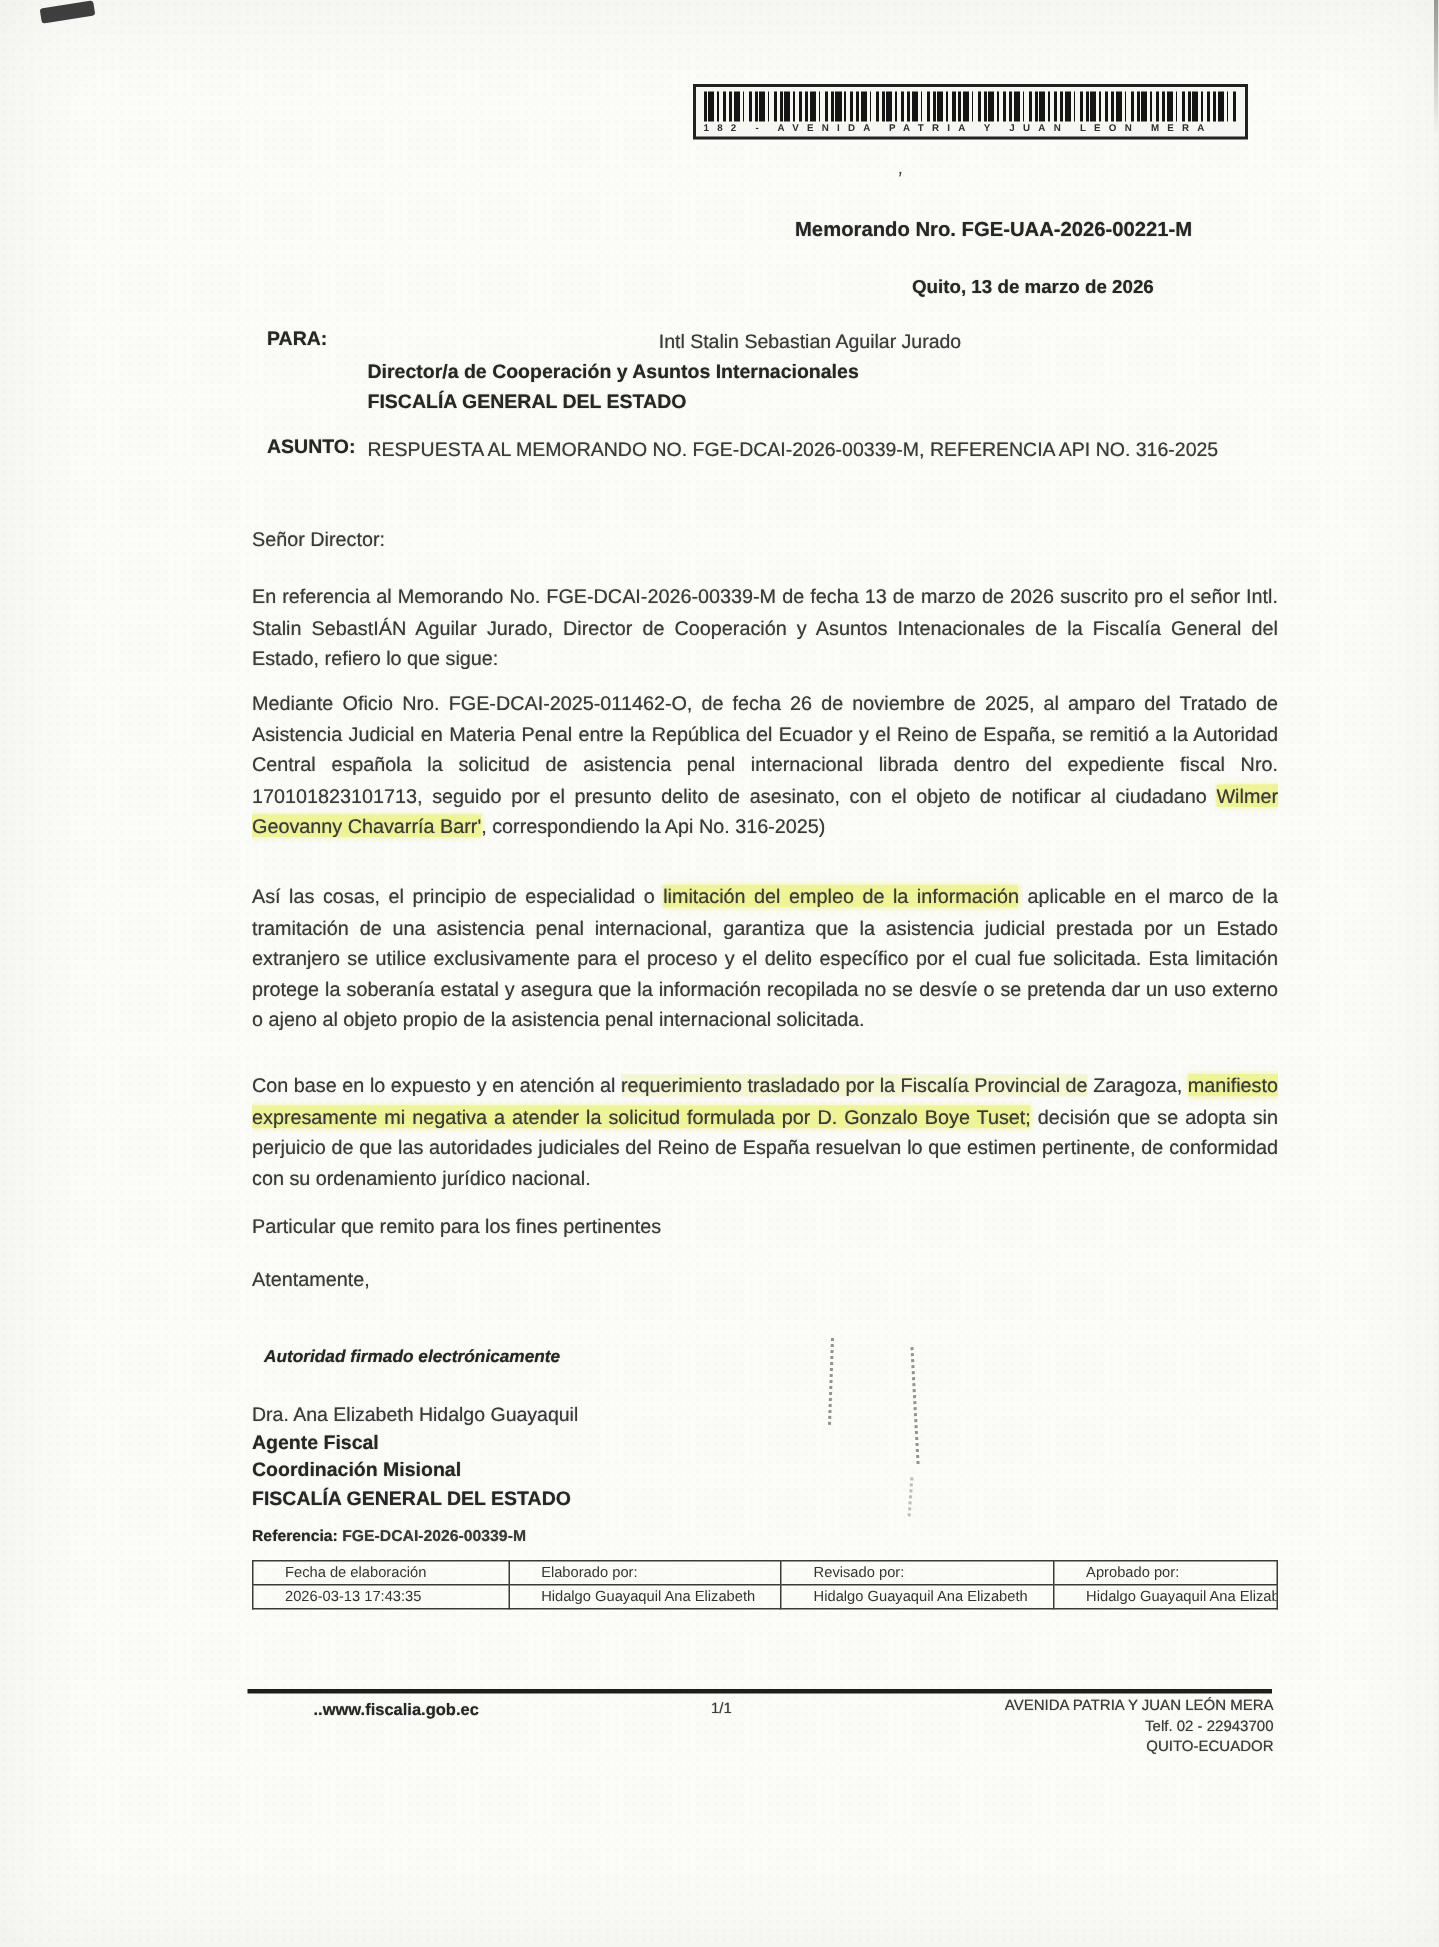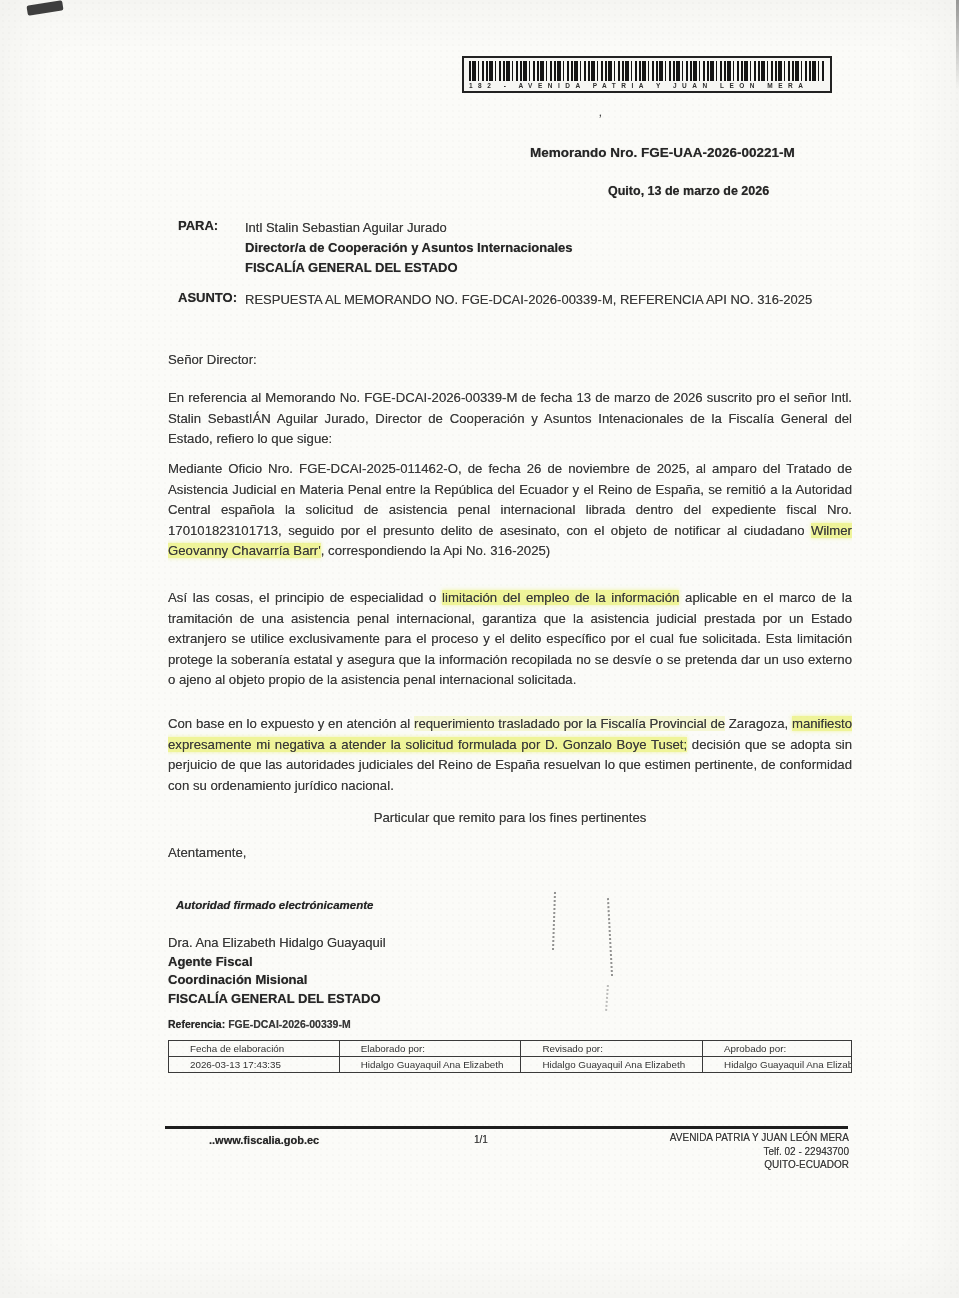--- a/index.html
+++ b/index.html
@@ -30,21 +30,21 @@
   .barcode{left:462px;top:56px;width:370px;border:2px solid #222;background:#f6f6f3;padding:3px 5px 2px 5px;box-sizing:border-box;}
   .barcode-bars{height:20px;background:repeating-linear-gradient(90deg,#141414 0 2px,transparent 2px 3px,#141414 3px 7px,transparent 7px 9px,#141414 9px 10px,transparent 10px 13px,#141414 13px 15px,transparent 15px 17px);}
   .barcode-caption{font-size:6.5px;font-weight:bold;color:#2e2e2e;letter-spacing:5.5px;white-space:nowrap;overflow:hidden;margin-top:1px;}
 
   .memo-number{left:530px;top:145px;font-size:13.5px;}
   .place-date{left:608px;top:184px;font-size:12.5px;}
 
   
   .addr-label{left:178px;font-size:13px;}
   .addr-content{left:245px;width:590px;font-size:13px;line-height:20px;}
-  .recipient-name{font-weight:normal;}
+  .recipient-name{font-weight:normal;text-align:center;}
 
   .salutation{left:168px;top:352px;font-size:13.2px;}
 
   .para{left:168px;width:684px;font-size:13.2px;line-height:20.5px;text-align:justify;}
   .seg-hl{background:rgba(230,239,95,0.62);box-shadow:0 0 4px rgba(230,239,95,0.55);}
   .seg-hl2{background:rgba(236,243,150,0.38);}
 
   .closing{left:168px;top:845px;font-size:13.2px;}
   .esign-note{left:176px;top:899px;font-size:11.5px;font-style:italic;}
   .signer{left:168px;top:934px;font-size:13px;line-height:18.5px;}
@@ -103,21 +103,21 @@
 
   <div class="abs addr-label ink-b" style="top:290px">ASUNTO:</div>
   <div class="abs addr-content ink" style="top:290px">RESPUESTA AL MEMORANDO NO. FGE-DCAI-2026-00339-M, REFERENCIA API NO. 316-2025</div>
 
   <div class="abs salutation ink">Señor Director:</div>
 
   <div class="abs para ink" style="top:388px"><span>En referencia al Memorando No. FGE-DCAI-2026-00339-M de fecha 13 de marzo de 2026 suscrito pro el señor Intl. Stalin SebastIÁN Aguilar Jurado, Director de Cooperación y Asuntos Intenacionales de la Fiscalía General del Estado, refiero lo que sigue:</span></div>
   <div class="abs para ink" style="top:459px"><span>Mediante Oficio Nro. FGE-DCAI-2025-011462-O, de fecha 26 de noviembre de 2025, al amparo del Tratado de Asistencia Judicial en Materia Penal entre la República del Ecuador y el Reino de España, se remitió a la Autoridad Central española la solicitud de asistencia penal internacional librada dentro del expediente fiscal Nro. 170101823101713, seguido por el presunto delito de asesinato, con el objeto de notificar al ciudadano </span><span class="seg-hl">Wilmer Geovanny Chavarría Barr'</span><span>, correspondiendo la Api No. 316-2025)</span></div>
   <div class="abs para ink" style="top:588px"><span>Así las cosas, el principio de especialidad o </span><span class="seg-hl">limitación del empleo de la información</span><span> aplicable en el marco de la tramitación de una asistencia penal internacional, garantiza que la asistencia judicial prestada por un Estado extranjero se utilice exclusivamente para el proceso y el delito específico por el cual fue solicitada. Esta limitación protege la soberanía estatal y asegura que la información recopilada no se desvíe o se pretenda dar un uso externo o ajeno al objeto propio de la asistencia penal internacional solicitada.</span></div>
   <div class="abs para ink" style="top:714px"><span>Con base en lo expuesto y en atención al </span><span class="seg-hl2">requerimiento trasladado por la Fiscalía Provincial de</span><span> Zaragoza, </span><span class="seg-hl">manifiesto expresamente mi negativa a atender la solicitud formulada por D. Gonzalo Boye Tuset;</span><span> decisión que se adopta sin perjuicio de que las autoridades judiciales del Reino de España resuelvan lo que estimen pertinente, de conformidad con su ordenamiento jurídico nacional.</span></div>
-  <div class="abs para ink" style="top:808px;text-align:center"><span>Particular que remito para los fines pertinentes</span></div>
+  <div class="abs para ink" style="top:808px;text-align:left"><span>Particular que remito para los fines pertinentes</span></div>
 
   <div class="abs closing ink">Atentamente,</div>
   <div class="abs esign-note ink-b">Autoridad firmado electrónicamente</div>
 
   <div class="abs signer">
     <div class="ink">Dra. Ana Elizabeth Hidalgo Guayaquil</div>
     <div class="ink-b">Agente Fiscal</div>
     <div class="ink-b">Coordinación Misional</div>
     <div class="ink-b">FISCALÍA GENERAL DEL ESTADO</div>
   </div>

